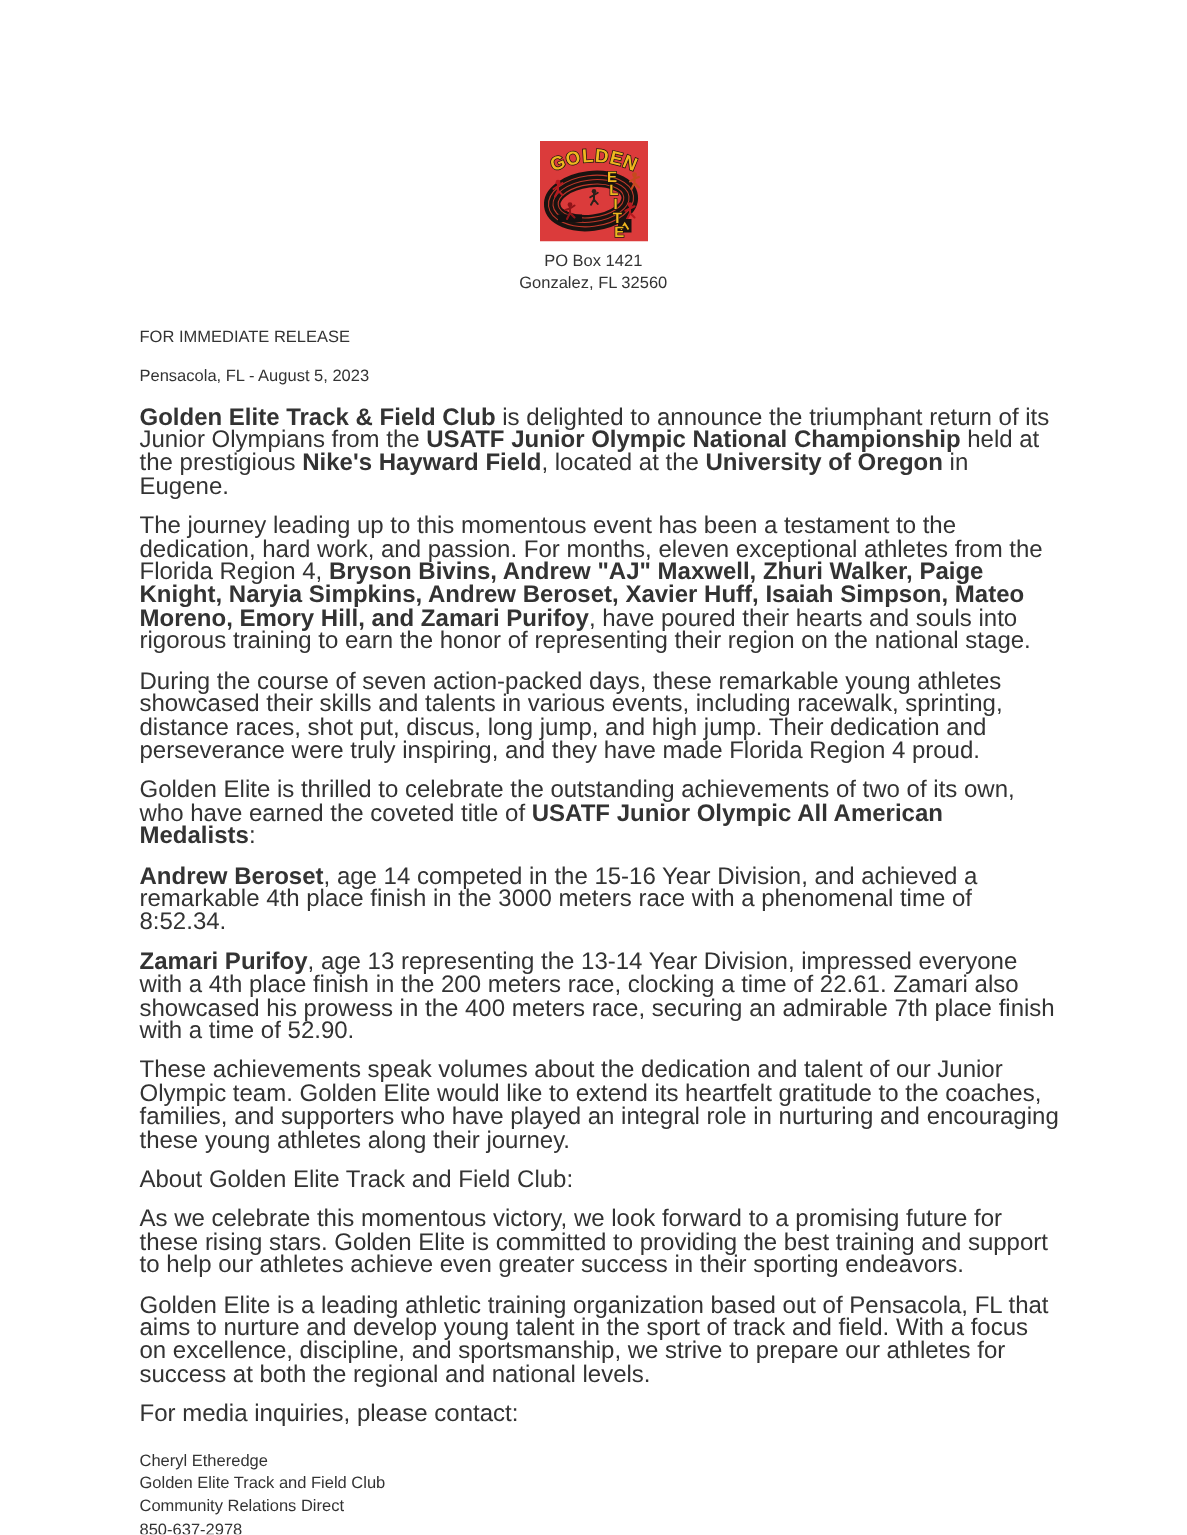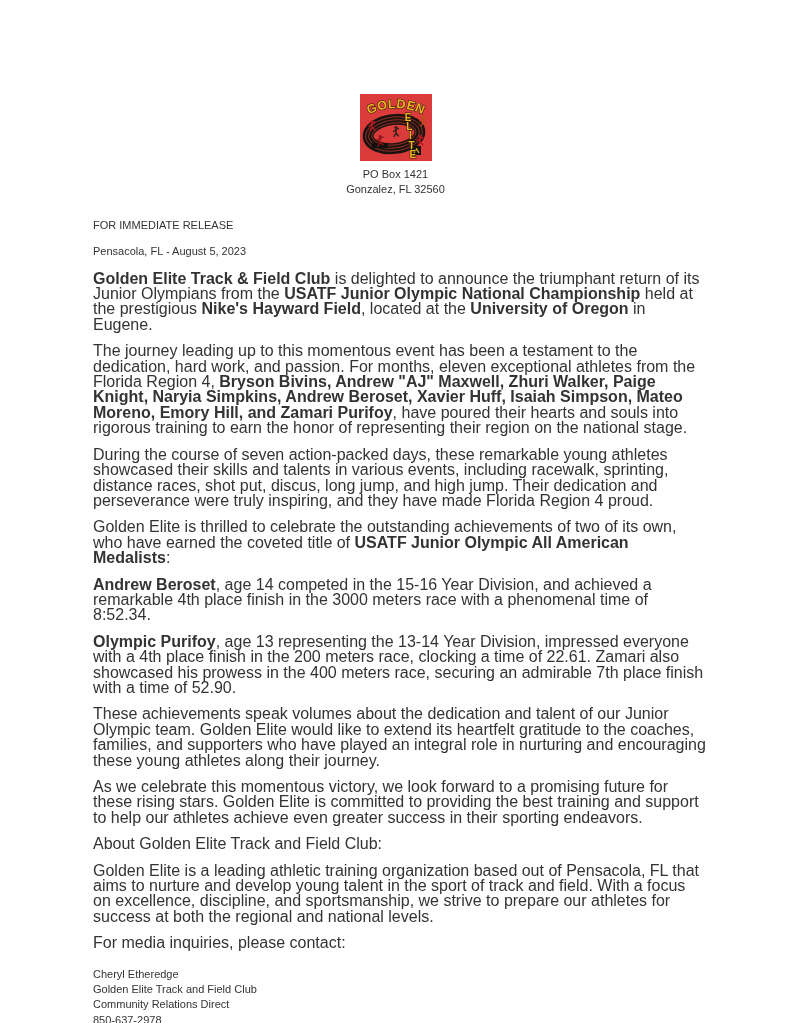--- a/index.html
+++ b/index.html
@@ -137,24 +137,24 @@
   <div class="doc-main">
     <div class="line-block">FOR IMMEDIATE RELEASE</div>
     <div class="line-block">Pensacola, FL - August 5, 2023</div>
 
     <div>
         <p class="para"><span class="b">Golden Elite Track &amp; Field Club</span><span> is delighted to announce the triumphant return of its Junior Olympians from the </span><span class="b">USATF Junior Olympic National Championship</span><span> held at the prestigious </span><span class="b">Nike's Hayward Field</span><span>, located at the </span><span class="b">University of Oregon</span><span> in Eugene.</span></p>
         <p class="para"><span>The journey leading up to this momentous event has been a testament to the dedication, hard work, and passion. For months, eleven exceptional athletes from the Florida Region 4, </span><span class="b">Bryson Bivins, Andrew "AJ" Maxwell, Zhuri Walker, Paige Knight, Naryia Simpkins, Andrew Beroset, Xavier Huff, Isaiah Simpson, Mateo Moreno, Emory Hill, and Zamari Purifoy</span><span>, have poured their hearts and souls into rigorous training to earn the honor of representing their region on the national stage.</span></p>
         <p class="para"><span>During the course of seven action-packed days, these remarkable young athletes showcased their skills and talents in various events, including racewalk, sprinting, distance races, shot put, discus, long jump, and high jump. Their dedication and perseverance were truly inspiring, and they have made Florida Region 4 proud.</span></p>
         <p class="para"><span>Golden Elite is thrilled to celebrate the outstanding achievements of two of its own, who have earned the coveted title of </span><span class="b">USATF Junior Olympic All American Medalists</span><span>:</span></p>
         <p class="para"><span class="b">Andrew Beroset</span><span>, age 14 competed in the 15-16 Year Division, and achieved a remarkable 4th place finish in the 3000 meters race with a phenomenal time of 8:52.34.</span></p>
-        <p class="para"><span class="b">Olympic Purifoy</span><span>, age 13 representing the 13-14 Year Division, impressed everyone with a 4th place finish in the 200 meters race, clocking a time of 22.61. Zamari also showcased his prowess in the 400 meters race, securing an admirable 7th place finish with a time of 52.90.</span></p>
+        <p class="para"><span class="b">Zamari Purifoy</span><span>, age 13 representing the 13-14 Year Division, impressed everyone with a 4th place finish in the 200 meters race, clocking a time of 22.61. Zamari also showcased his prowess in the 400 meters race, securing an admirable 7th place finish with a time of 52.90.</span></p>
         <p class="para"><span>These achievements speak volumes about the dedication and talent of our Junior Olympic team. Golden Elite would like to extend its heartfelt gratitude to the coaches, families, and supporters who have played an integral role in nurturing and encouraging these young athletes along their journey.</span></p>
+        <p class="para"><span>About Golden Elite Track and Field Club:</span></p>
         <p class="para"><span>As we celebrate this momentous victory, we look forward to a promising future for these rising stars. Golden Elite is committed to providing the best training and support to help our athletes achieve even greater success in their sporting endeavors.</span></p>
-        <p class="para"><span>About Golden Elite Track and Field Club:</span></p>
         <p class="para"><span>Golden Elite is a leading athletic training organization based out of Pensacola, FL that aims to nurture and develop young talent in the sport of track and field. With a focus on excellence, discipline, and sportsmanship, we strive to prepare our athletes for success at both the regional and national levels.</span></p>
         <p class="para"><span>For media inquiries, please contact:</span></p>
       </div>
 
     <div class="contact-block">
         <div>Cheryl Etheredge</div>
         <div>Golden Elite Track and Field Club</div>
         <div>Community Relations Direct</div>
         <div>850-637-2978</div>
       </div>

